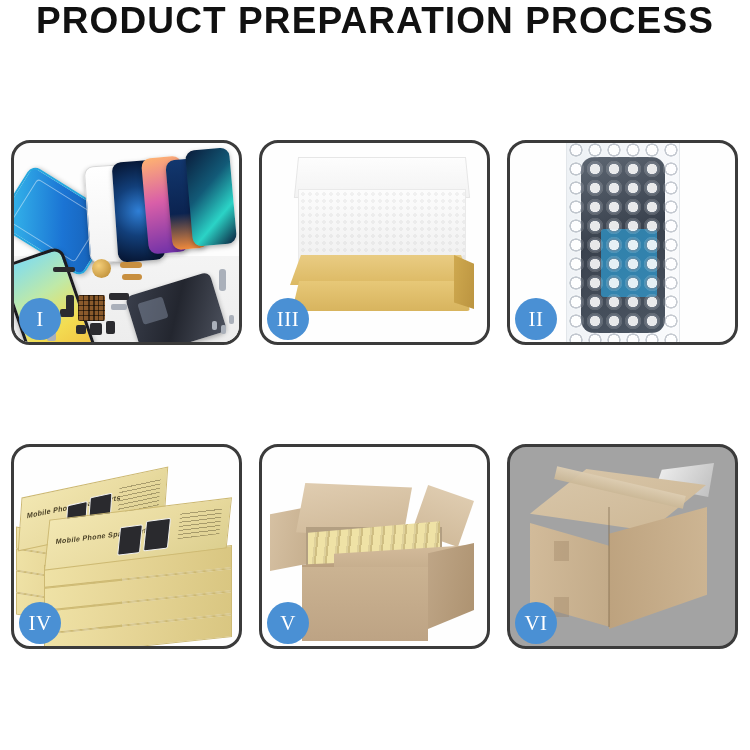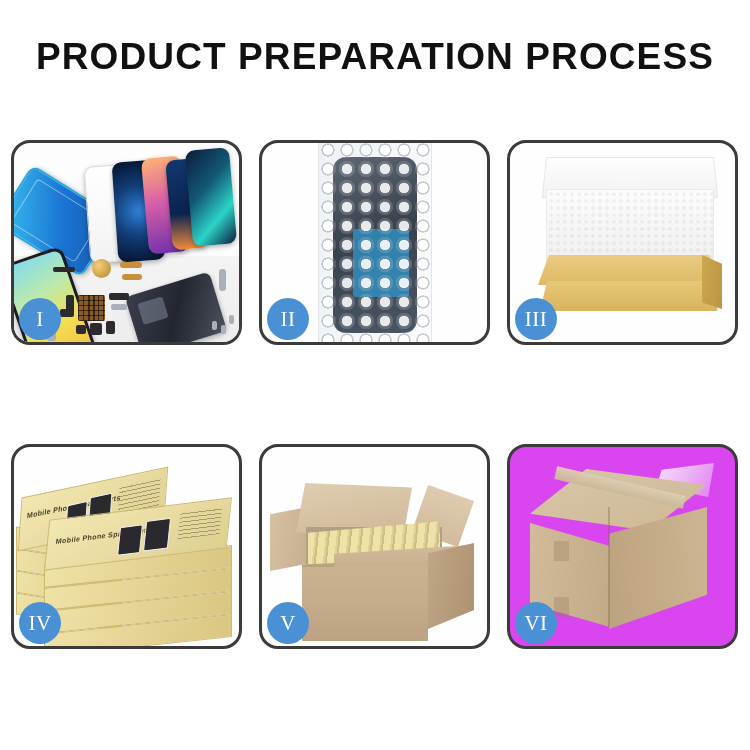--- a/index.html
+++ b/index.html
@@ -24,21 +24,20 @@
   
   .header {
     position: absolute;
     left: 0;
     top: 0;
     width: 750px;
     text-align: center;
   }
   .title {
     margin: 0;
-    padding-top: 36px;
     font-size: 37px;
     font-weight: bold;
     letter-spacing: 1.1px;
     color: #111111;
     font-family: "Liberation Sans", sans-serif;
     white-space: nowrap;
   }
   .subtitle {
     margin: 0;
     padding-top: 11px;
@@ -327,21 +326,21 @@
     background: linear-gradient(100deg,#bfa687,#ad9270);
     clip-path: polygon(0 12%, 100% 0, 100% 78%, 0 100%);
   }
   .c-top-edge {
     position: absolute; left: 40px; top: 112px; width: 172px; height: 14px;
     background: linear-gradient(#c0a787,#b59a78);
     clip-path: polygon(0 40%, 73% 0, 100% 26%, 100% 70%, 73% 44%, 0 100%);
   }
 
   
-  .p6 { background: #d946ef; }
+  .p6 { background: #a3a3a3; }
   .s-top {
     position: absolute; left: 20px; top: 22px; width: 176px; height: 62px;
     background: linear-gradient(160deg,#d9c7aa 0%, #cdb795 100%);
     clip-path: polygon(32% 0, 100% 26%, 68% 100%, 0 72%);
   }
   .s-tape {
     position: absolute; left: 44px; top: 34px; width: 132px; height: 13px;
     background: linear-gradient(#ddcdb2,#cbb897);
     transform: rotate(13deg);
     opacity: .95;
@@ -408,43 +407,43 @@
         <div class="chip sil" style="left:33px; top:184px; width:9px; height:14px; border-radius:2px;"></div>
         <div class="chip" style="left:46px; top:166px; width:14px; height:8px;"></div>
         <div class="chip sil" style="left:205px; top:126px; width:7px; height:22px; border-radius:3px;"></div>
         <div class="chip sil" style="left:198px; top:178px; width:5px; height:9px;"></div>
         <div class="chip sil" style="left:207px; top:182px; width:5px; height:9px;"></div>
         <div class="chip sil" style="left:215px; top:172px; width:5px; height:9px;"></div>
       </div>
       <div class="badge">I</div>
     </div>
 
+    <div class="panel p3">
+      <div class="panel-stage">
+        <div class="box3-backlid"></div>
+        <div class="box3-foam"></div>
+        <div class="box3-item"></div>
+        <div class="box3-rim"></div>
+        <div class="box3-front"></div>
+        <div class="box3-side"></div>
+      </div>
+      <div class="badge">III</div>
+    </div>
+
     <div class="panel p2">
       <div class="panel-stage">
         <div class="wrapbag">
           <div class="wrapcore">
             <div class="wrapblue"></div>
           </div>
           <div class="bubbles"></div>
           <div class="bubbles2"></div>
         </div>
       </div>
       <div class="badge">II</div>
-    </div>
-
-    <div class="panel p3">
-      <div class="panel-stage">
-        <div class="box3-backlid"></div>
-        <div class="box3-foam"></div>
-        <div class="box3-item"></div>
-        <div class="box3-rim"></div>
-        <div class="box3-front"></div>
-        <div class="box3-side"></div>
-      </div>
-      <div class="badge">III</div>
     </div>
 
     <div class="panel p4">
       <div class="panel-stage">
 
         <div class="ybox" style="left:2px; top:88px;  width:104px; height:20px; transform:skewY(9deg);"></div>
         <div class="ybox" style="left:2px; top:110px; width:104px; height:20px; transform:skewY(9deg);"></div>
         <div class="ybox" style="left:2px; top:132px; width:104px; height:20px; transform:skewY(9deg);"></div>
         <div class="ybox" style="left:2px; top:154px; width:104px; height:20px; transform:skewY(9deg);"></div>
 

